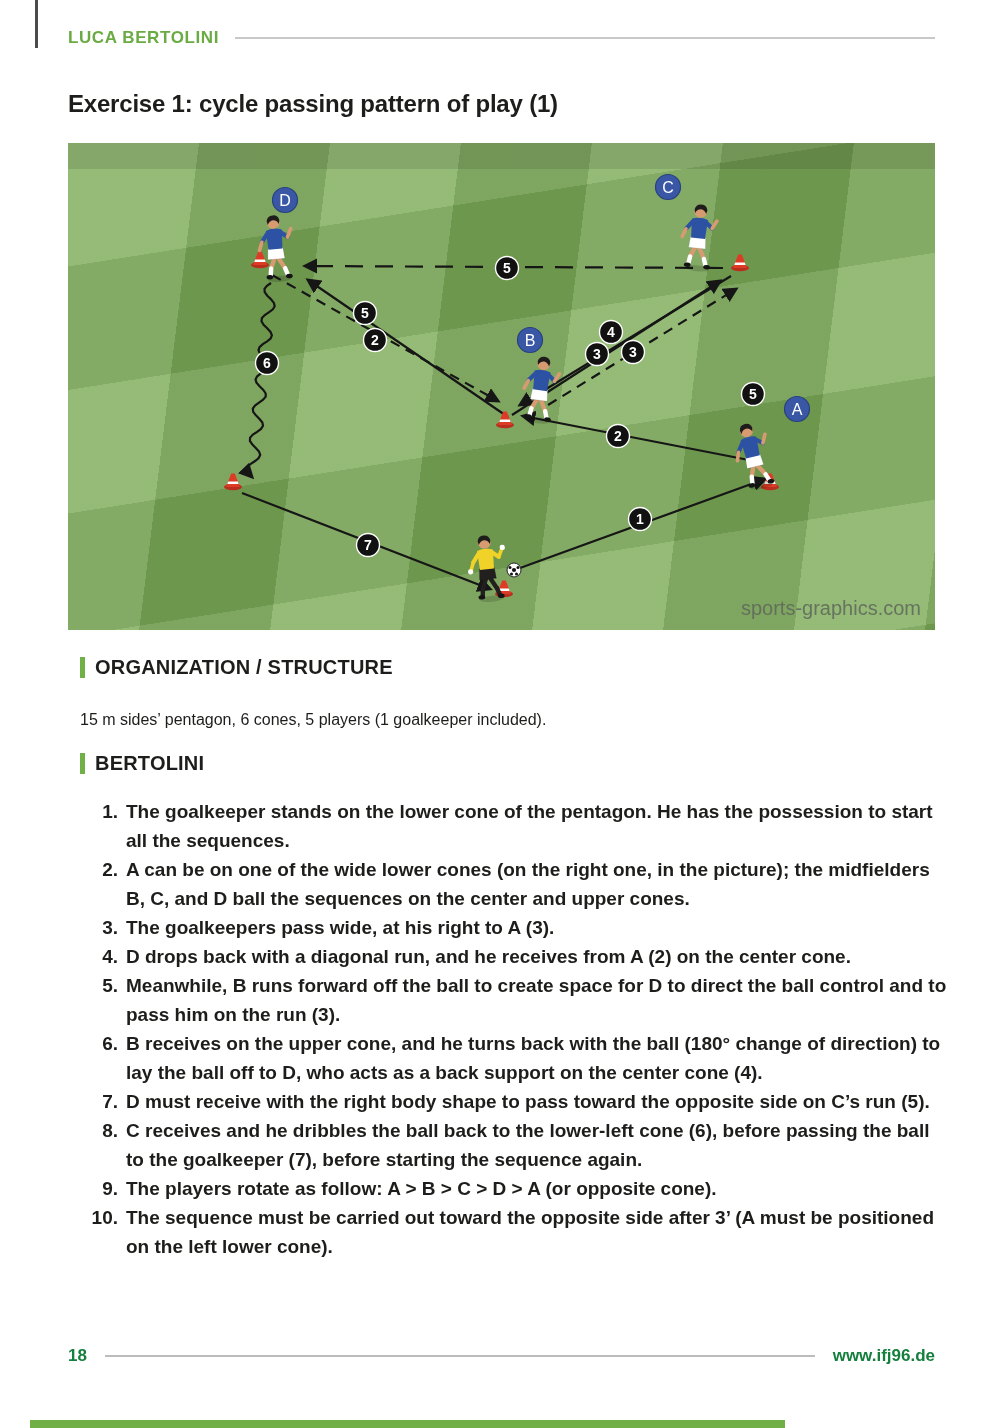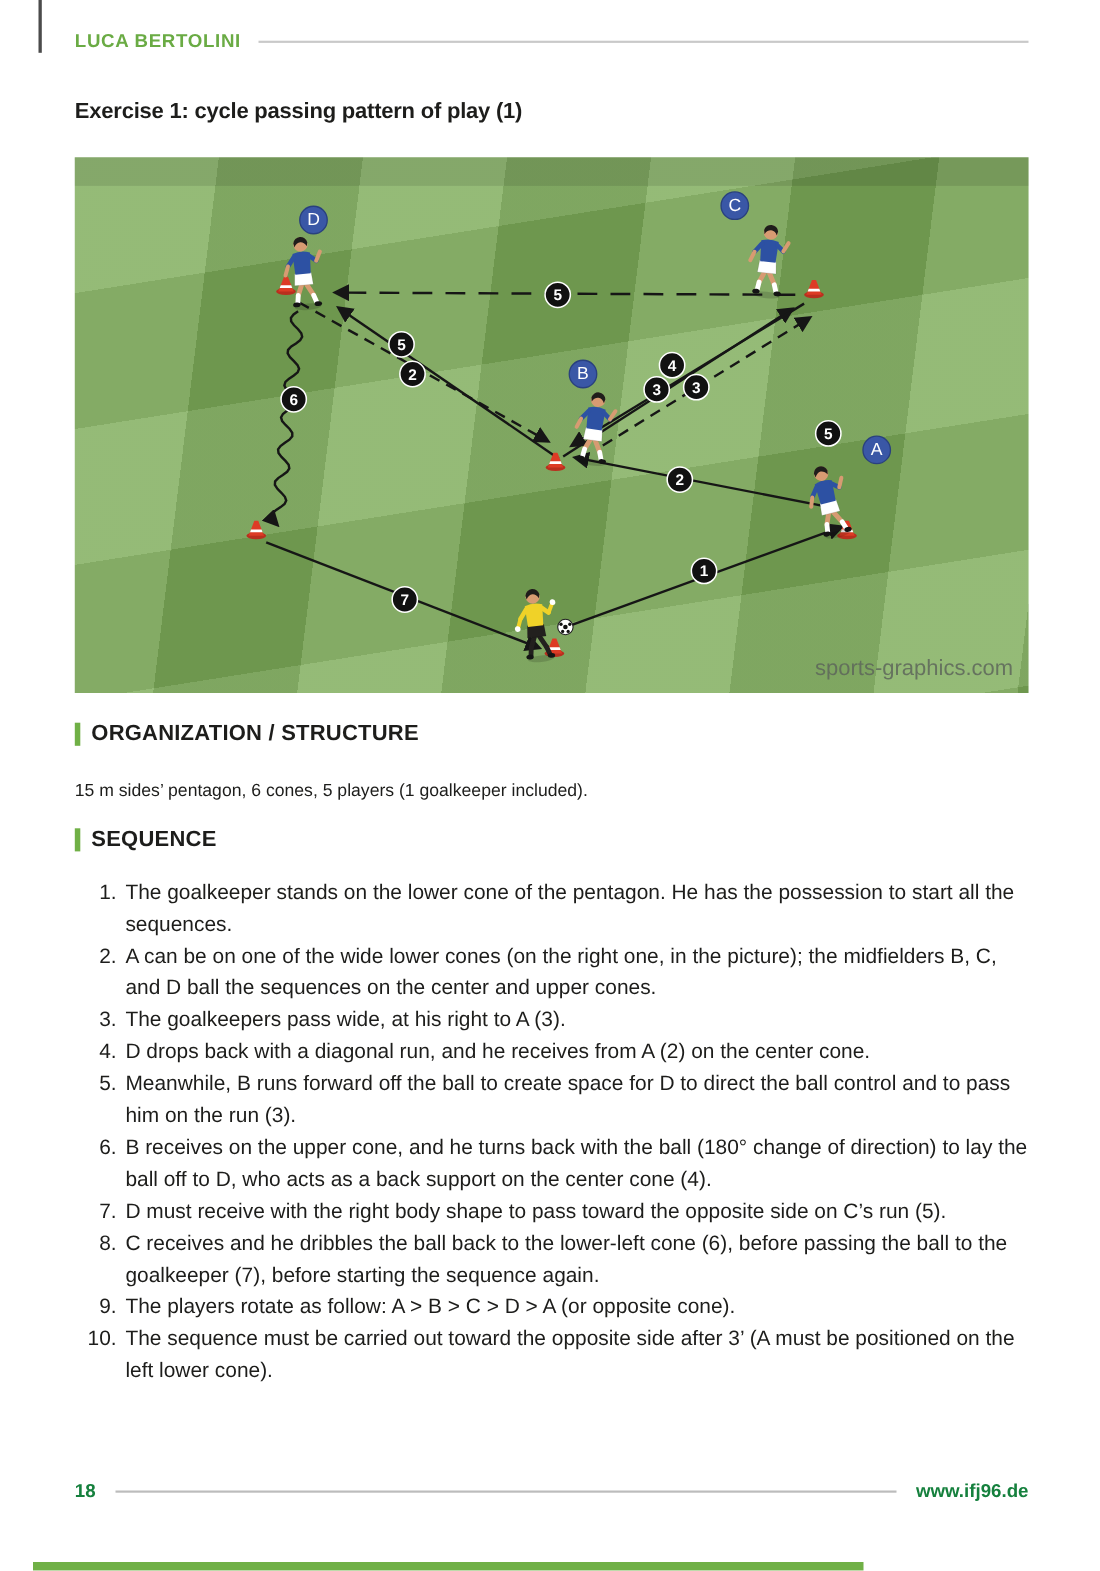--- a/index.html
+++ b/index.html
@@ -2,35 +2,35 @@
 <html><head>
 <meta charset="utf-8">
 <style>
   html,body{margin:0;padding:0;background:#ffffff;}
   .page{position:relative;width:1000px;height:1428px;background:#fff;overflow:hidden;
         font-family:"Liberation Sans",sans-serif;color:#1d1d1b;}
   .corner-mark{position:absolute;left:35px;top:0;width:3px;height:48px;background:#4b4b4b;}
   .hdr{position:absolute;left:68px;top:28px;width:867px;display:flex;align-items:center;}
   .hdr .author{color:#6aab44;font-size:17px;font-weight:bold;letter-spacing:.6px;white-space:nowrap;}
   .hdr .rule{flex:1;height:2px;background:#c9c9c9;margin-left:16px;}
-  h1.title{position:absolute;left:68px;top:90px;margin:0;font-size:20px;font-weight:bold;
+  h1.title{position:absolute;left:68px;top:90px;margin:0;font-size:24px;font-weight:bold;
            letter-spacing:-.2px;color:#1d1d1b;}
   .pitch{position:absolute;left:68px;top:143px;width:867px;height:487px;margin:0;
          background-color:#7dac59;
          background-image:
            repeating-linear-gradient(97deg, rgba(255,255,255,.10) 0 130px, rgba(0,0,0,.07) 130px 260px),
            repeating-linear-gradient(171deg, rgba(255,255,255,.09) 0 122px, rgba(0,0,0,.06) 122px 244px);}
   .pitch::before{content:"";position:absolute;left:0;top:0;right:0;height:26px;background:rgba(0,0,0,.10);}
   .pitch svg{position:absolute;left:0;top:0;font-family:"Liberation Sans",sans-serif;}
   .watermark{position:absolute;right:14px;bottom:10px;font-size:20px;color:#5e675b;opacity:.85;}
-  .sect{position:absolute;left:68px;width:867px;}
+  .sect{position:absolute;left:80px;width:867px;}
   .sect h2{display:flex;align-items:center;margin:0;font-size:20px;font-weight:bold;letter-spacing:.2px;}
   .sect h2 .bar{width:5px;height:21px;background:#70b046;margin-right:10px;flex:none;}
   .sect p{margin:26px 0 0 0;font-size:16px;line-height:29px;}
-  ol.seq{margin:22px 0 0 0;padding:0;list-style:none;counter-reset:li;font-size:19px;line-height:29px;}
+  ol.seq{margin:22px 0 0 0;padding:0;list-style:none;counter-reset:li;font-size:19px;line-height:29px;font-weight:bold;}
   ol.seq li{position:relative;padding-left:46px;counter-increment:li;}
   ol.seq li::before{content:counter(li) ".";position:absolute;left:0;width:38px;text-align:right;}
   .ftr{position:absolute;left:68px;top:1346px;width:867px;display:flex;align-items:center;}
   .ftr .pageno,.ftr .url{color:#15803d;font-size:17px;font-weight:bold;white-space:nowrap;}
   .ftr .rule{flex:1;height:2px;background:#bcbcbc;margin:0 18px;}
   .bottom-bar{position:absolute;left:30px;top:1420px;width:755px;height:8px;background:#70b046;}
 </style>
 </head>
 <body>
 
@@ -274,21 +274,21 @@
     <h2>
       <span class="bar"></span>
       <span>ORGANIZATION / STRUCTURE</span>
     </h2>
     <p>15 m sides’ pentagon, 6 cones, 5 players (1 goalkeeper included).</p>
   </section>
 
   <section class="sect" style="top:752px">
     <h2>
       <span class="bar"></span>
-      <span>SEQUENCE</span>
+      <span>BERTOLINI</span>
     </h2>
     <ol class="seq">
       <li><span>The goalkeeper stands on the lower cone of the pentagon. He has the possession to start all the sequences.</span></li>
       <li><span>A can be on one of the wide lower cones (on the right one, in the picture); the midfielders B, C, and D ball the sequences on the center and upper cones.</span></li>
       <li><span>The goalkeepers pass wide, at his right to A (3).</span></li>
       <li><span>D drops back with a diagonal run, and he receives from A (2) on the center cone.</span></li>
       <li><span>Meanwhile, B runs forward off the ball to create space for D to direct the ball control and to pass him on the run (3).</span></li>
       <li><span>B receives on the upper cone, and he turns back with the ball (180° change of direction) to lay the ball off to D, who acts as a back support on the center cone (4).</span></li>
       <li><span>D must receive with the right body shape to pass toward the opposite side on C’s run (5).</span></li>
       <li><span>C receives and he dribbles the ball back to the lower-left cone (6), before passing the ball to the goalkeeper (7), before starting the sequence again.</span></li>

